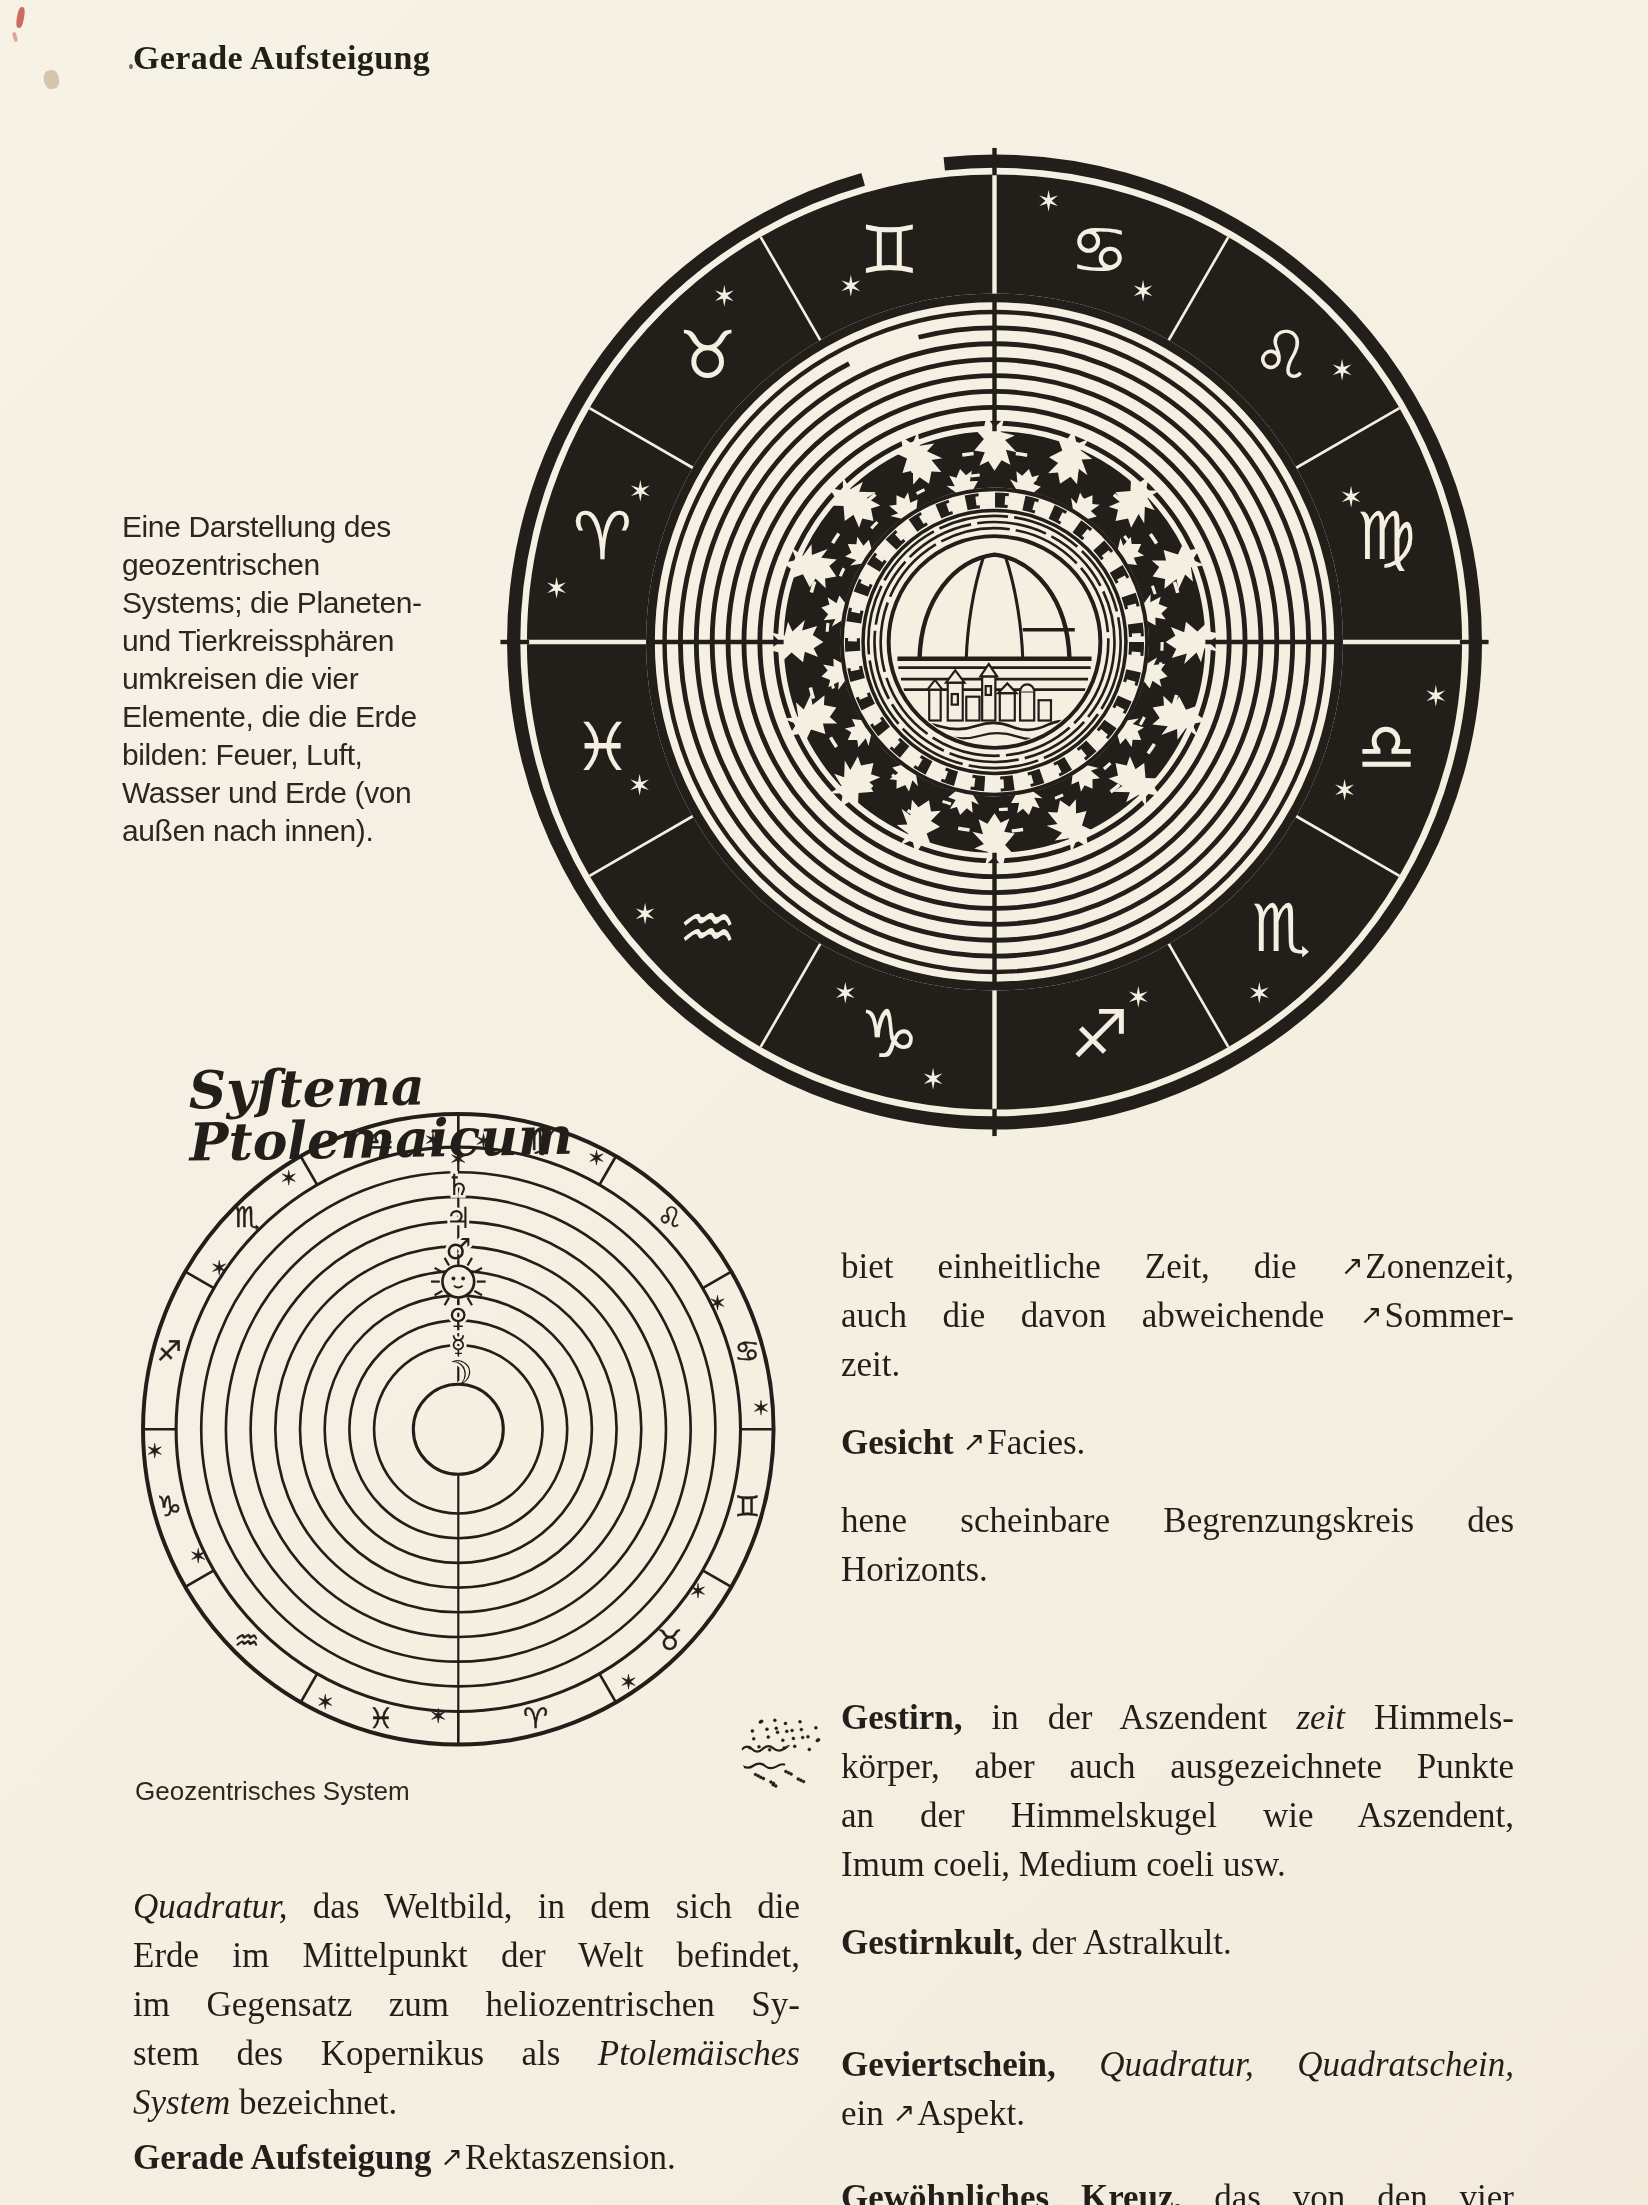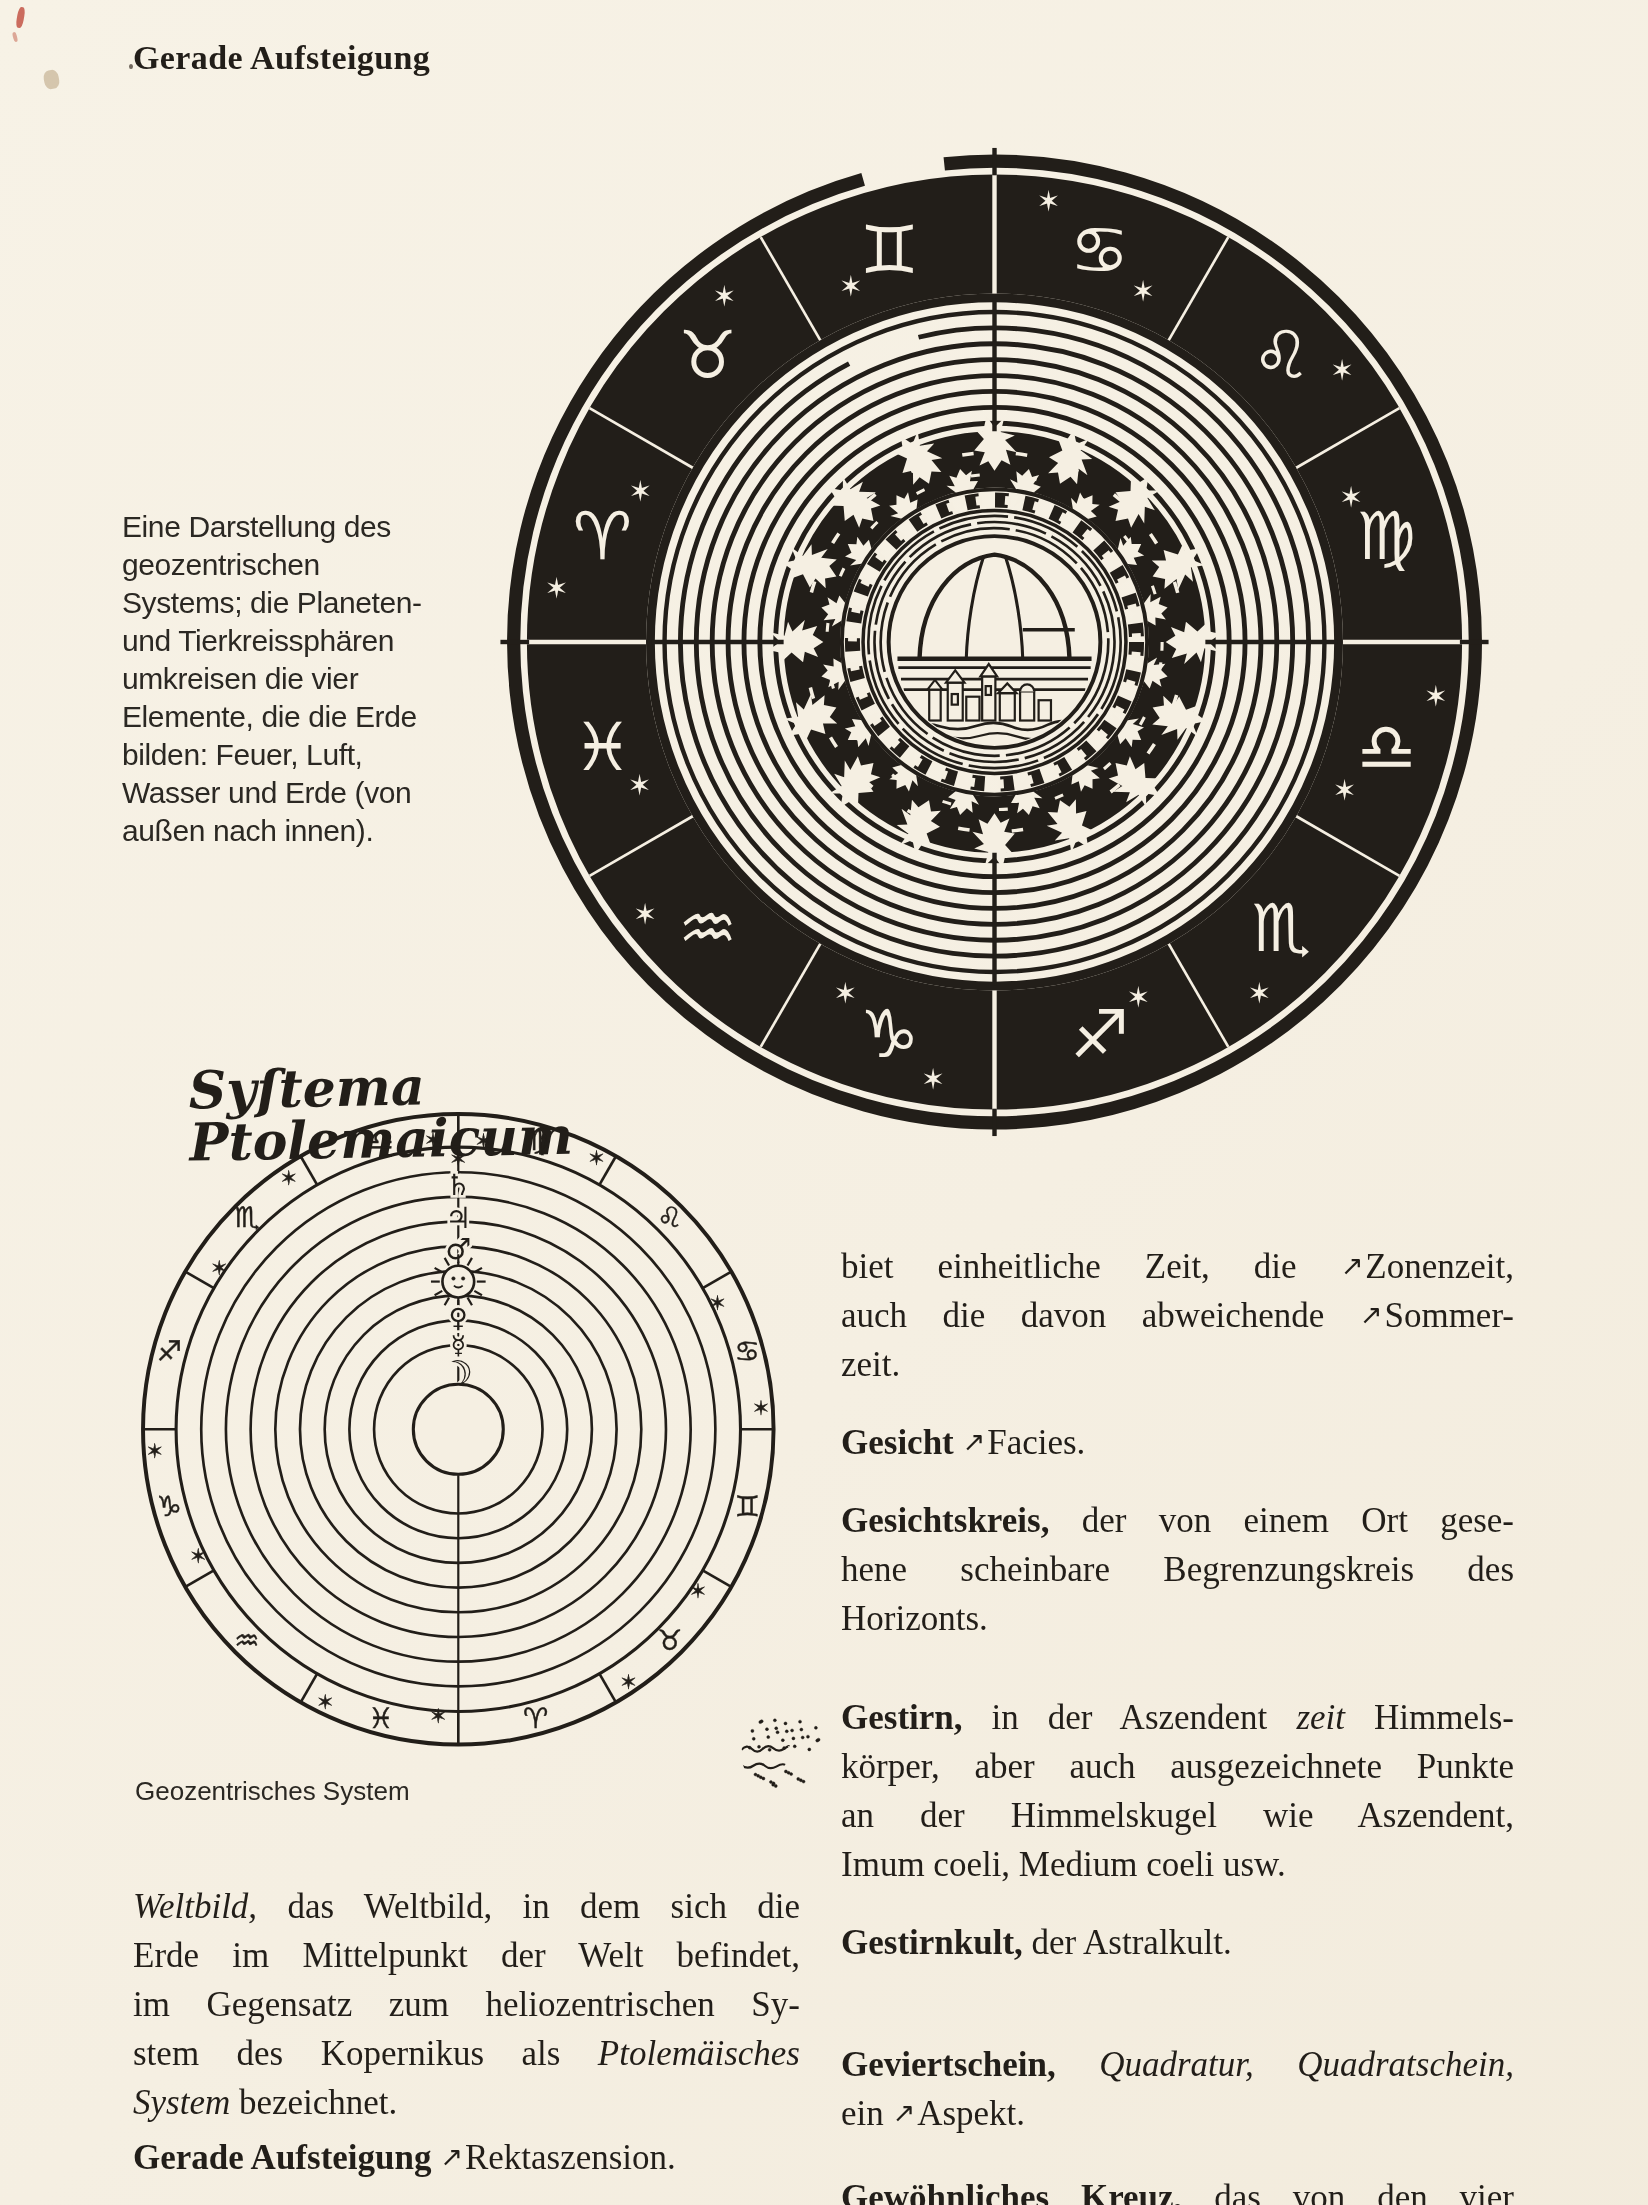--- a/index.html
+++ b/index.html
@@ -382,41 +382,40 @@
         <clipPath id="earthClip">
           <circle cx="740" cy="735" r="98"></circle>
         </clipPath>
       </defs>
   </svg>
 
   <div class="small-caption">Geozentrisches System</div>
 
   <div class="col col-left" id="col-left">
       <div class="para" style="top: 1882px;">
-        <div class="ln"><span class="sg-i">Weltbild,</span><span class="sg-n"> das Weltbild, in dem sich die</span></div>
+        <div class="ln"><span class="sg-i">Quadratur,</span><span class="sg-n"> das Weltbild, in dem sich die</span></div>
         <div class="ln"><span class="sg-n">Erde im Mittelpunkt der Welt befindet,</span></div>
         <div class="ln"><span class="sg-n">im Gegensatz zum heliozentrischen Sy-</span></div>
         <div class="ln"><span class="sg-n">stem des Kopernikus als </span><span class="sg-i">Ptolemäisches</span></div>
         <div class="ln last"><span class="sg-i">System</span><span class="sg-n"> bezeichnet.</span></div>
       </div>
       <div class="para" style="top: 2133px;">
         <div class="ln last"><span class="sg-b">Gerade Aufsteigung </span><span class="sg-a">↗</span><span class="sg-n">Rektaszension.</span></div>
       </div>
     </div>
   <div class="col col-right" id="col-right">
       <div class="para" style="top: 1242px;">
         <div class="ln"><span class="sg-n">biet einheitliche Zeit, die </span><span class="sg-a">↗</span><span class="sg-n">Zonenzeit,</span></div>
         <div class="ln"><span class="sg-n">auch die davon abweichende </span><span class="sg-a">↗</span><span class="sg-n">Sommer-</span></div>
         <div class="ln last"><span class="sg-n">zeit.</span></div>
       </div>
       <div class="para" style="top: 1418px;">
         <div class="ln last"><span class="sg-b">Gesicht </span><span class="sg-a">↗</span><span class="sg-n">Facies.</span></div>
       </div>
       <div class="para" style="top: 1496px;">
-        <div class="ln"><span class="sg-b">Gesichtskreis,</span><span class="sg-n"> der von einem Ort gese-</span></div>
         <div class="ln"><span class="sg-n">hene scheinbare Begrenzungskreis des</span></div>
         <div class="ln last"><span class="sg-n">Horizonts.</span></div>
       </div>
       <div class="para" style="top: 1693px;">
         <div class="ln"><span class="sg-b">Gestirn,</span><span class="sg-n"> in der Aszendent </span><span class="sg-i">zeit</span><span class="sg-n"> Himmels-</span></div>
         <div class="ln"><span class="sg-n">körper, aber auch ausgezeichnete Punkte</span></div>
         <div class="ln"><span class="sg-n">an der Himmelskugel wie Aszendent,</span></div>
         <div class="ln last"><span class="sg-n">Imum coeli, Medium coeli usw.</span></div>
       </div>
       <div class="para" style="top: 1918px; font-family: Liberation Serif, serif;">

